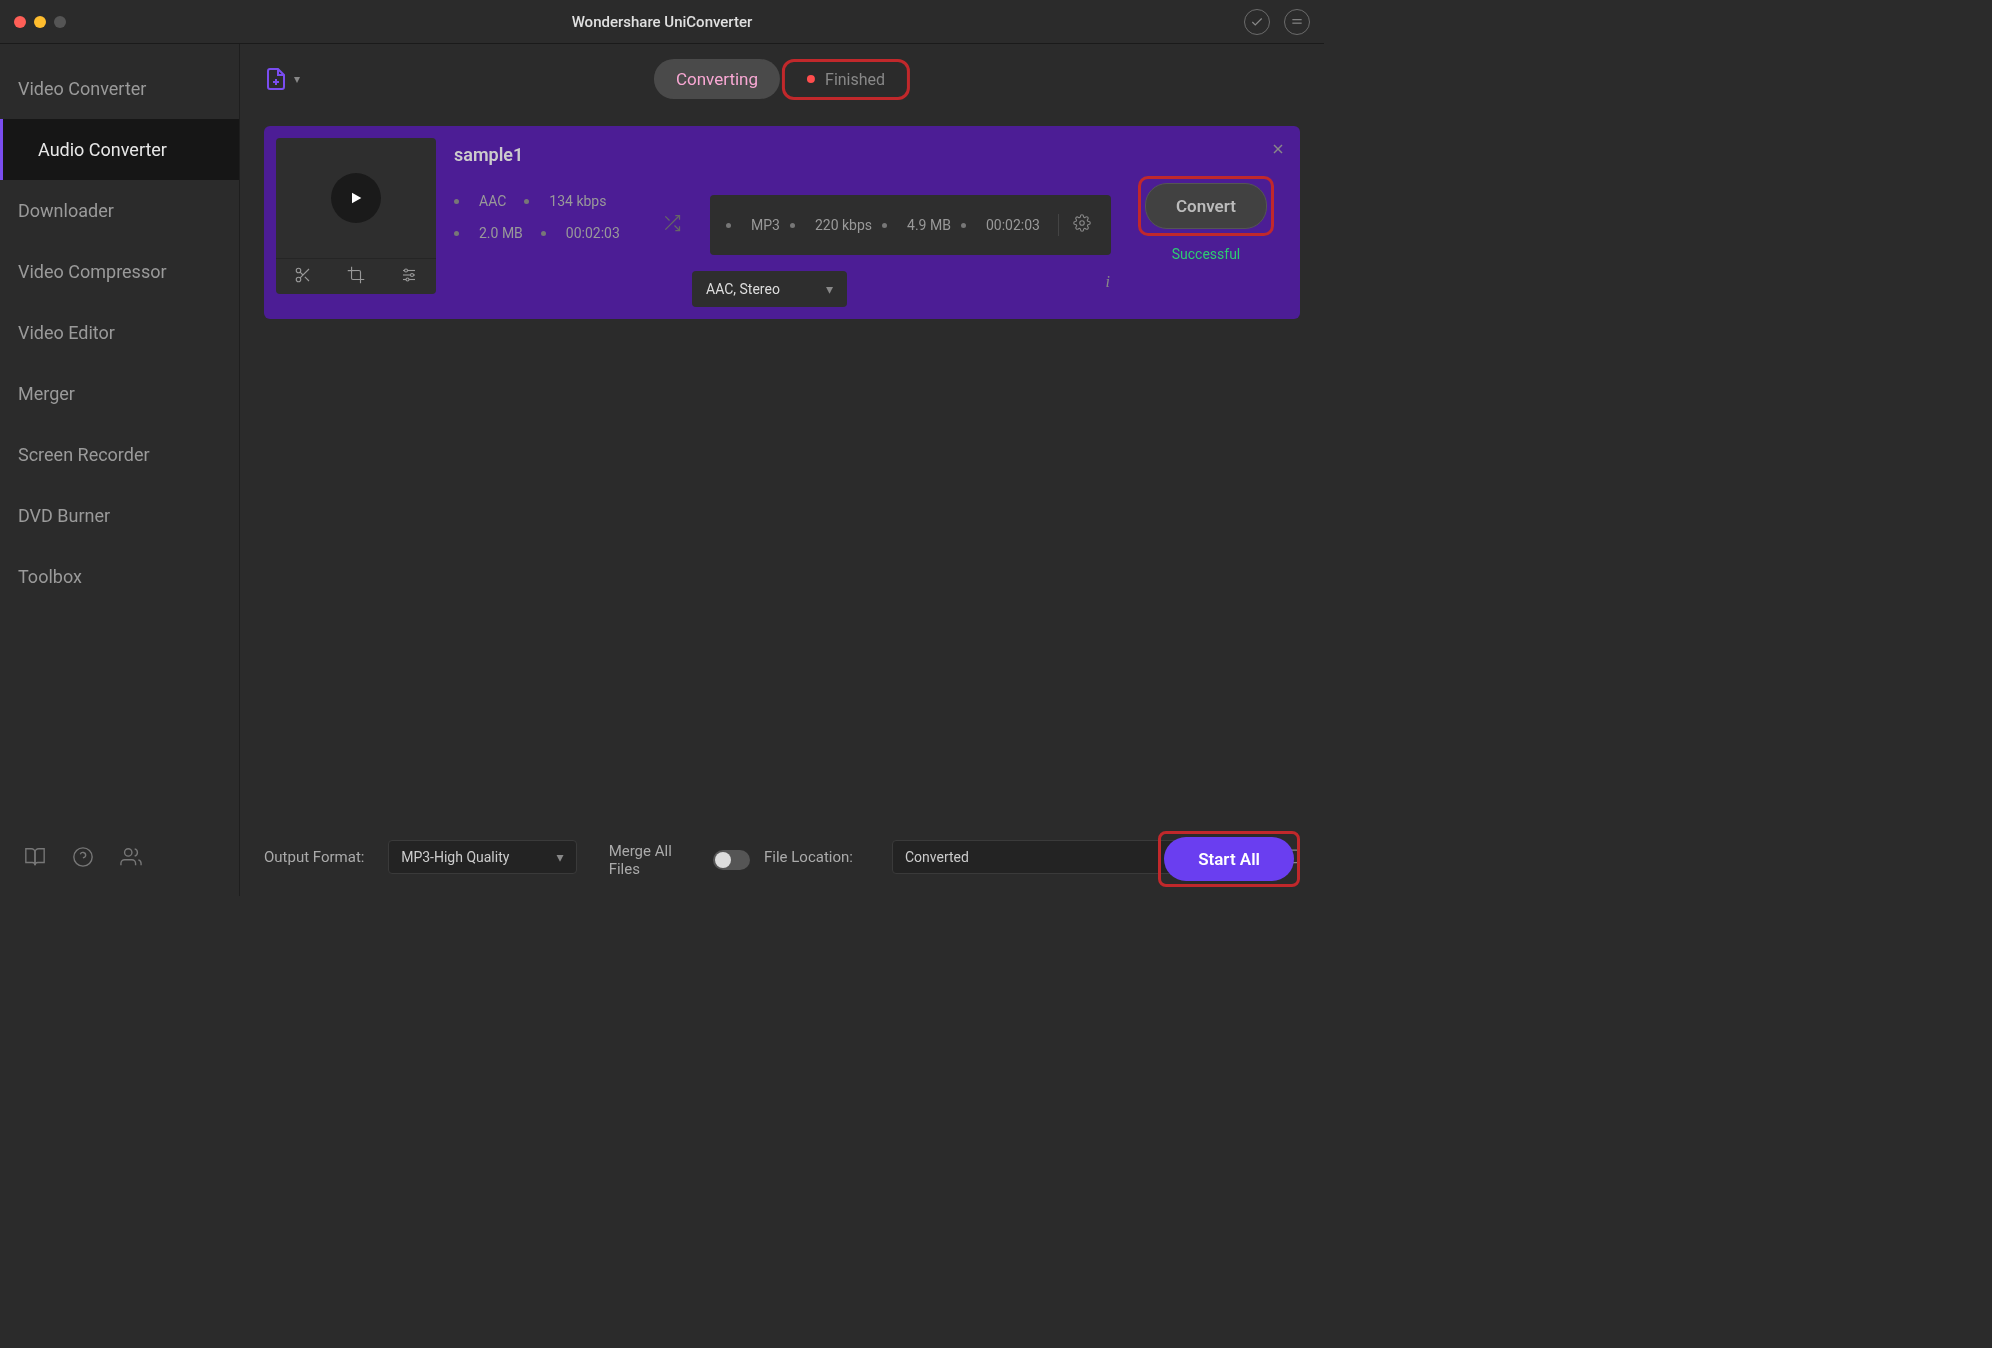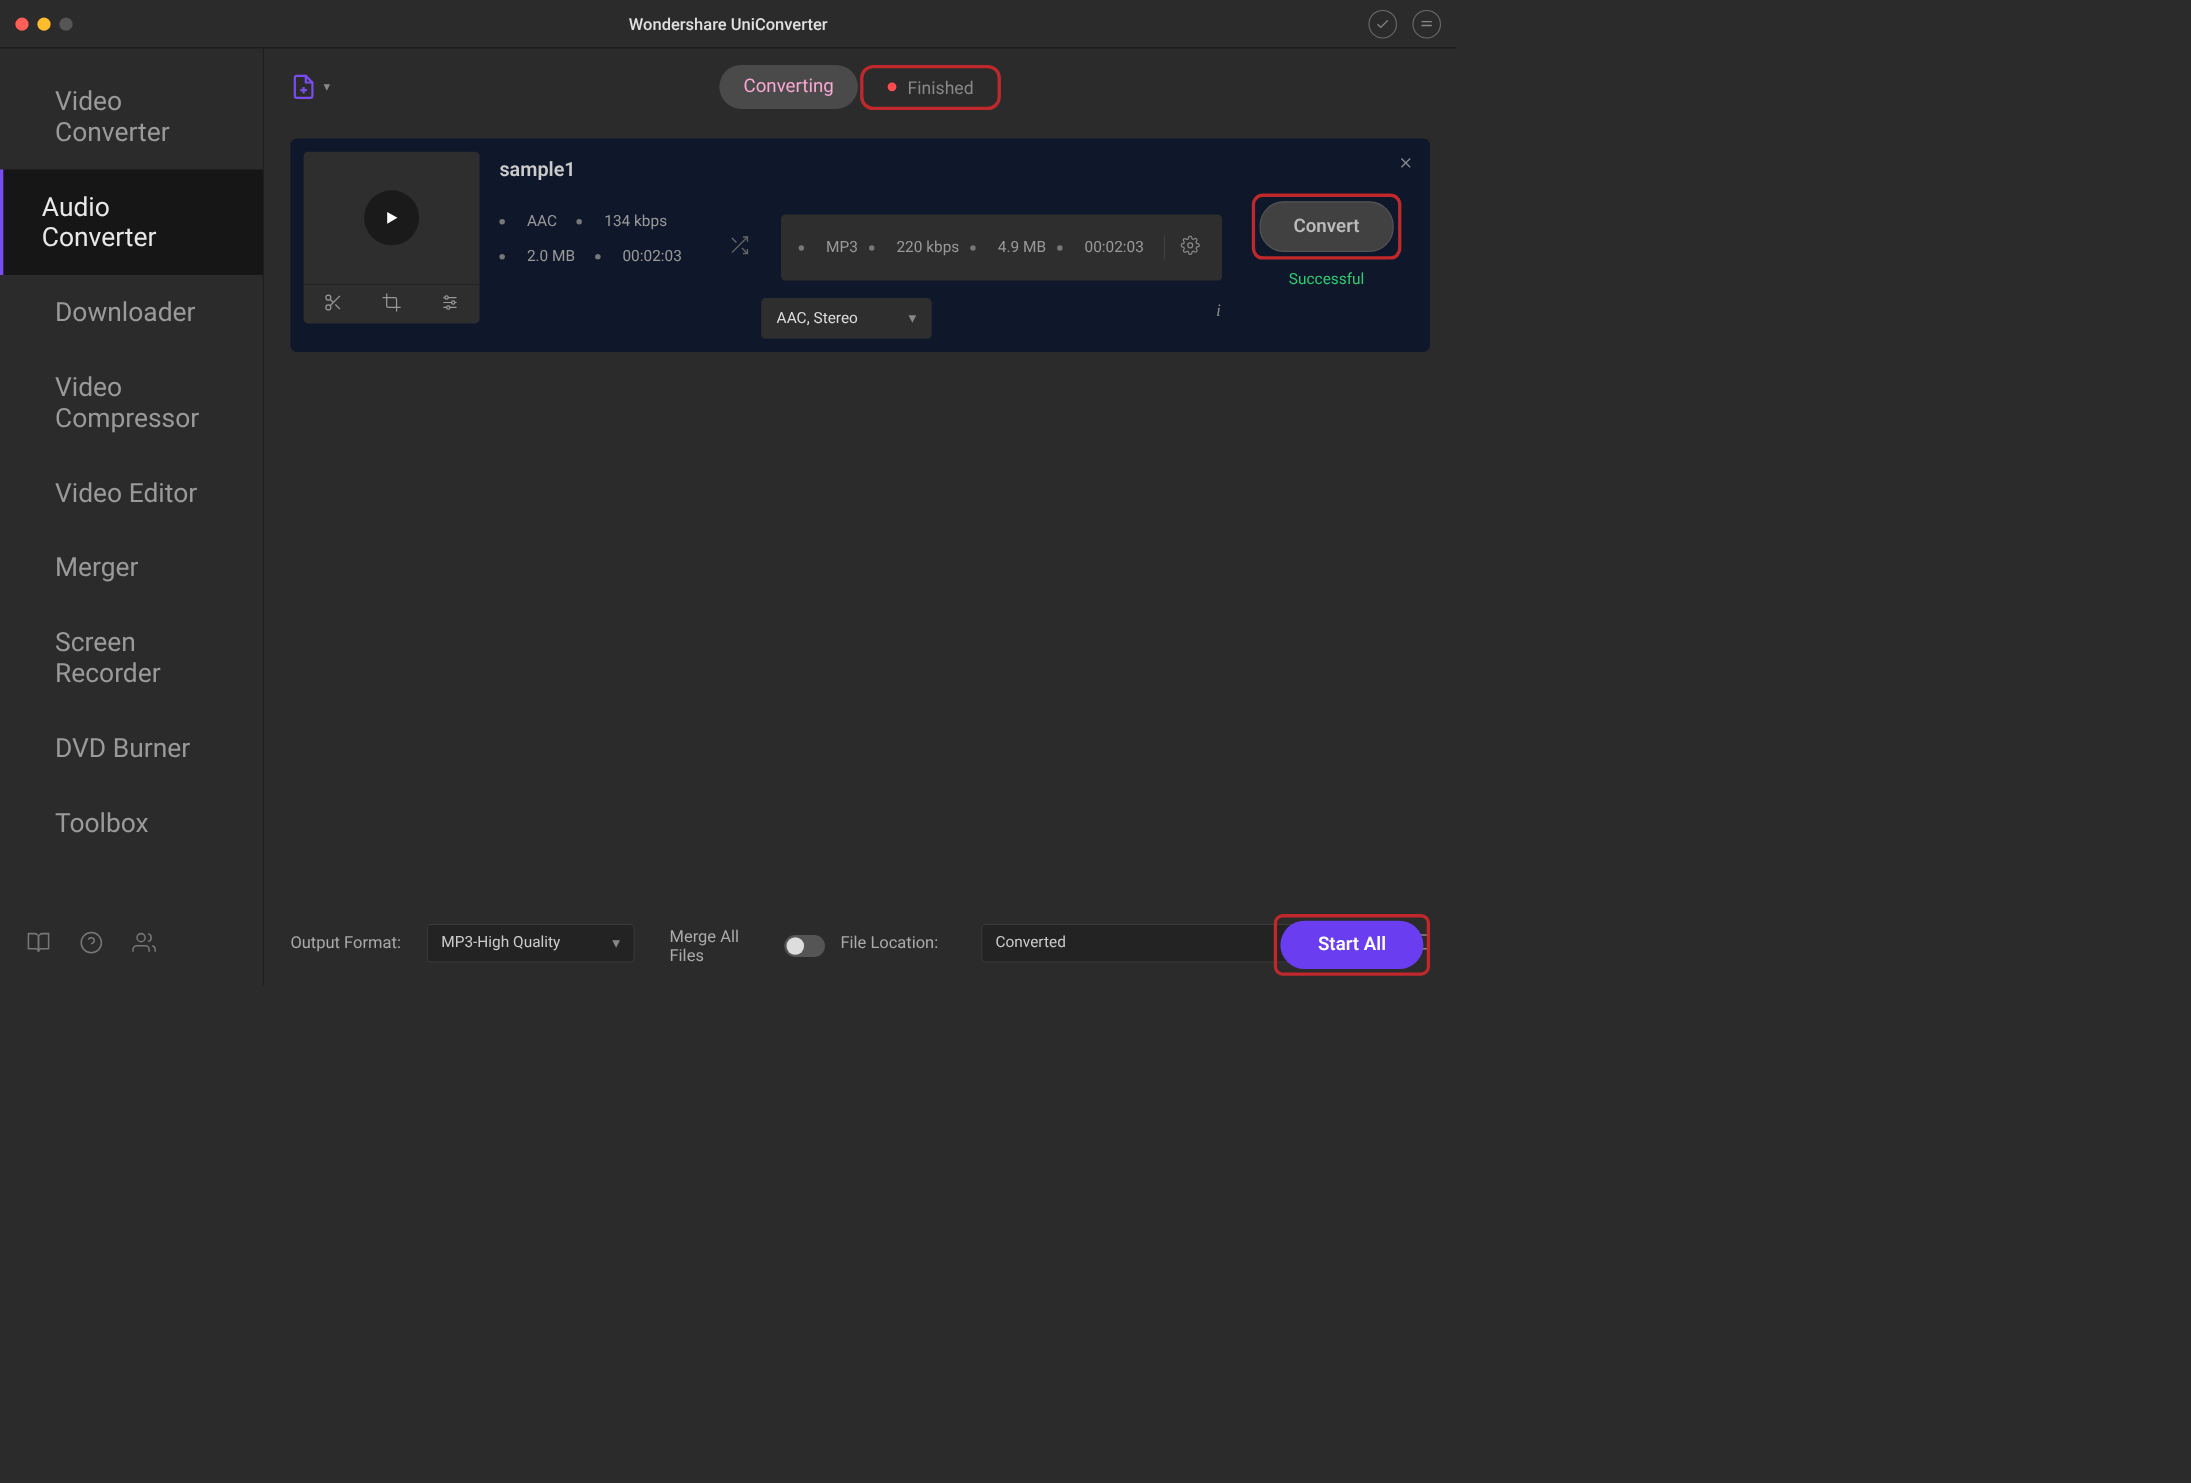--- a/index.html
+++ b/index.html
@@ -13,40 +13,40 @@
     .traffic.yellow { background: #ffbd2e; }
     .traffic.green { background: #555; }
     .title { position: absolute; left: 50%; transform: translateX(-50%); color: #e0e0e0; font-size: 15px; font-weight: 500; }
     .titlebar-right { position: absolute; right: 14px; display: flex; gap: 14px; align-items: center; }
     .title-icon { width: 26px; height: 26px; border: 1.5px solid #6b6b6b; border-radius: 50%; display: flex; align-items: center; justify-content: center; color: #888; cursor: pointer; }
 
     
     .main { display: flex; height: calc(100% - 44px); }
     .sidebar { width: 240px; background: #2b2b2b; border-right: 1px solid #1e1e1e; display: flex; flex-direction: column; }
     .sidebar-items { flex: 1; padding-top: 14px; }
-    .sidebar-item { padding: 20px 50px; color: #9a9a9a; font-size: 24px; cursor: pointer; }
+    .sidebar-item { padding: 20px 18px; color: #9a9a9a; font-size: 18px; cursor: pointer; }
     .sidebar-item.active { background: #161616; color: #e8e8e8; border-left: 3px solid #7a4df0; padding-left: 35px; }
     .sidebar-bottom { padding: 16px 24px 24px; display: flex; gap: 26px; }
     .sidebar-bottom-icon { color: #777; cursor: pointer; }
 
     
     .content { flex: 1; display: flex; flex-direction: column; }
     .topbar { height: 70px; display: flex; align-items: center; padding: 0 24px; position: relative; }
     .add-file { display: flex; align-items: center; gap: 6px; cursor: pointer; }
     .add-file svg { color: #7a4df0; }
     .chevron-down { color: #888; font-size: 12px; }
     .tabs { position: absolute; left: 50%; transform: translateX(-50%); display: flex; align-items: center; }
     .tab { padding: 10px 22px; border-radius: 22px; font-size: 17px; cursor: pointer; }
     .tab.active { background: #4a4a4a; color: #f9a8d4; }
     .tab-finished { display: flex; align-items: center; gap: 10px; color: #888; padding: 8px 22px; border: 3px solid #c1282b; border-radius: 12px; margin-left: 2px; }
     .dot-red-small { width: 8px; height: 8px; background: #ff4d4d; border-radius: 50%; }
 
     
     .card-area { padding: 12px 24px; }
-    .file-card { background: #0f172a; border-radius: 6px; padding: 12px 18px 12px 12px; display: flex; gap: 18px; align-items: flex-start; position: relative; }
+    .file-card { background: #4c1d95; border-radius: 6px; padding: 12px 18px 12px 12px; display: flex; gap: 18px; align-items: flex-start; position: relative; }
     .thumb { width: 160px; height: 156px; background: #2e2e2e; border-radius: 4px; display: flex; flex-direction: column; }
     .thumb-main { flex: 1; display: flex; align-items: center; justify-content: center; }
     .play-circle { width: 50px; height: 50px; background: #1a1a1a; border-radius: 50%; display: flex; align-items: center; justify-content: center; }
     .thumb-tools { height: 36px; display: flex; align-items: center; justify-content: space-around; border-top: 1px solid #252525; }
     .thumb-tool { color: #999; cursor: pointer; }
 
     .file-body { flex: 1; padding-top: 6px; }
     .file-name { color: #ccc; font-size: 18px; font-weight: 600; margin-bottom: 28px; }
     .file-row { display: flex; align-items: center; gap: 18px; }
     .src-meta { display: flex; flex-wrap: wrap; gap: 0 18px; width: 190px; }

